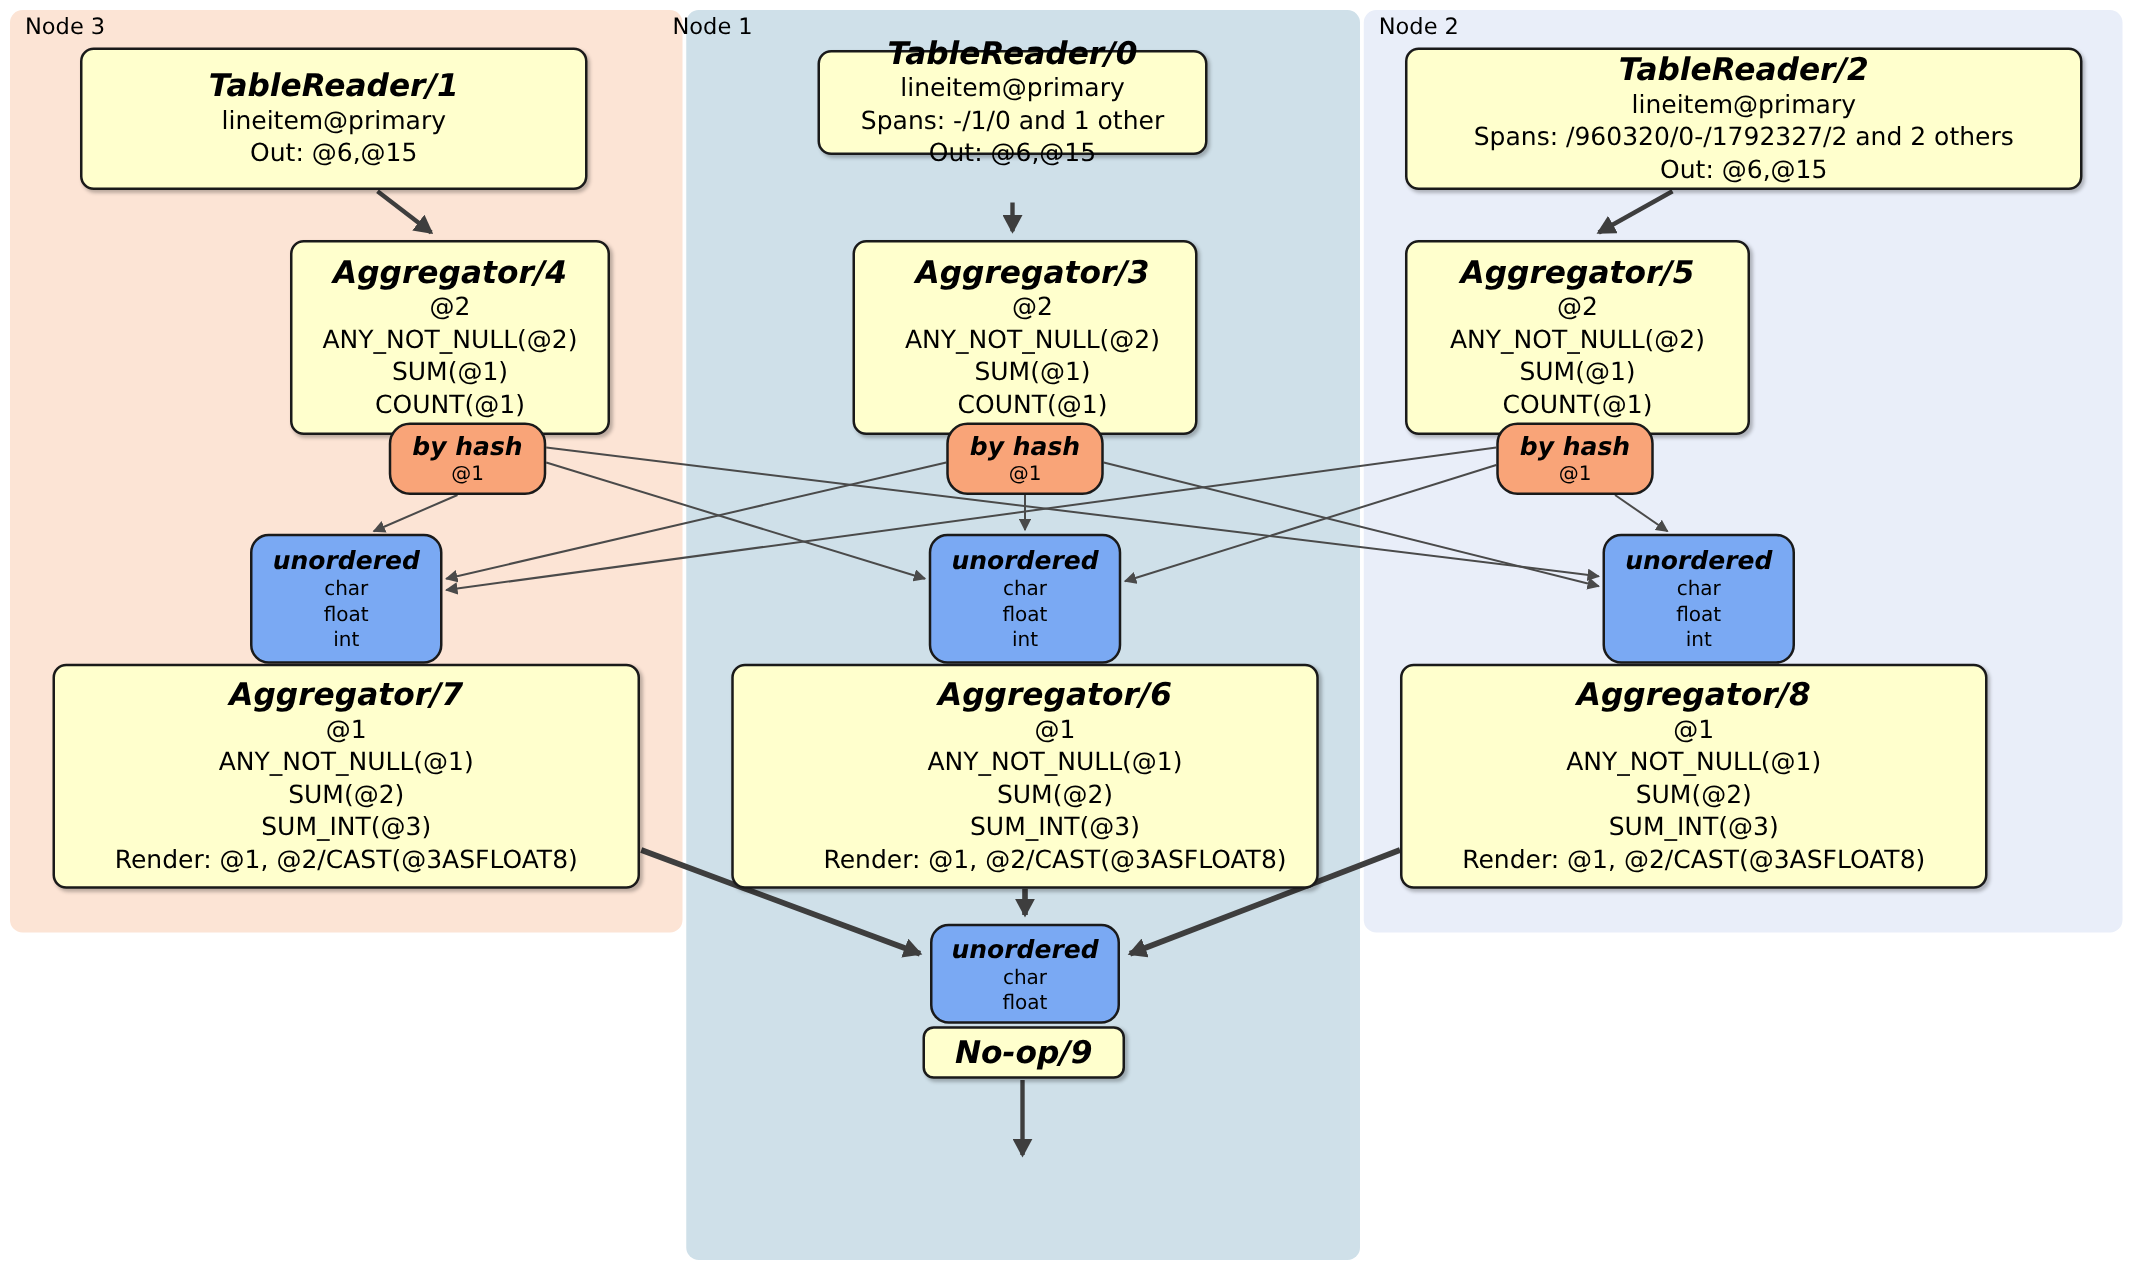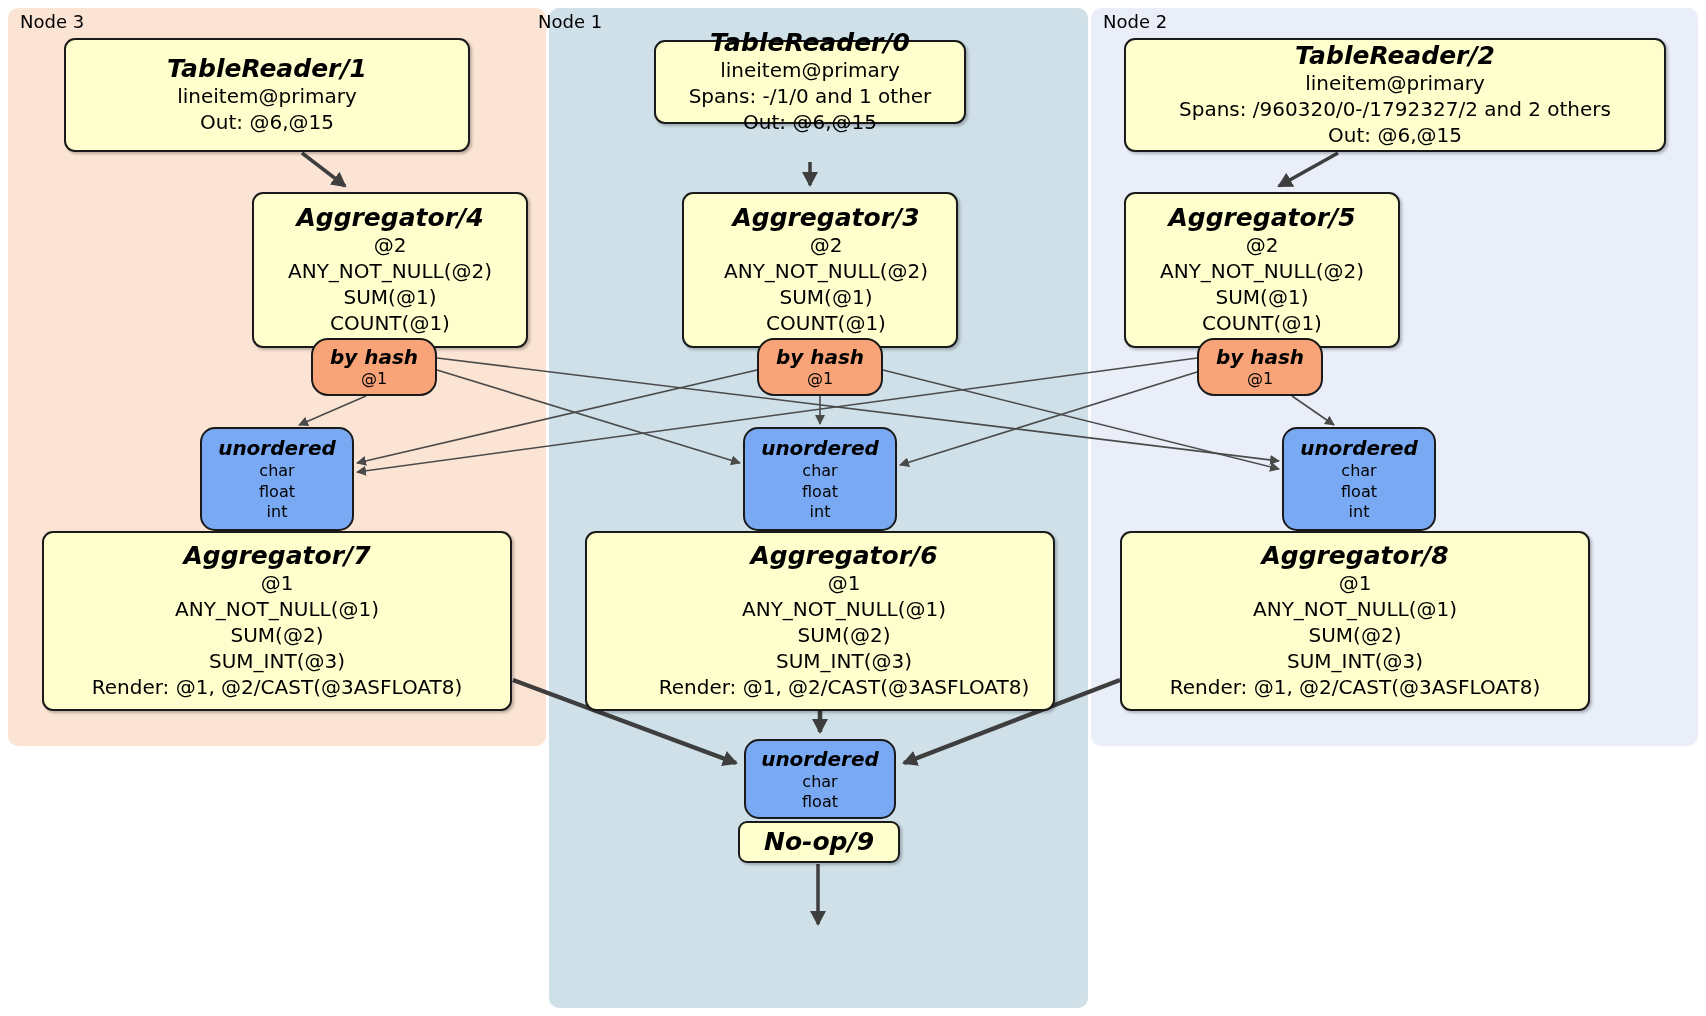--- a/index.html
+++ b/index.html
@@ -74,21 +74,21 @@
 
     <line class="mid" x1="818" y1="864" x2="818" y2="924" marker-end="url(#athick)"></line>
   </svg>
 
   <div class="box" style="left:64px;top:38px;width:406px;height:114px;">
     <div class="title">TableReader/1</div>
     <div class="ln">lineitem@primary</div>
     <div class="ln">Out: @6,@15</div>
   </div>
 
-  <div class="box" style="left:252px;top:192px;width:276px;height:156px;">
+  <div class="box" style="left:232px;top:192px;width:256px;height:156px;">
     <div class="title">Aggregator/4</div>
     <div class="ln">@2</div>
     <div class="ln">ANY_NOT_NULL(@2)</div>
     <div class="ln">SUM(@1)</div>
     <div class="ln">COUNT(@1)</div>
   </div>
 
   <div class="box router" style="left:311px;top:338px;width:126px;height:58px;">
     <div class="title">by hash</div>
     <div class="ln">@1</div>

